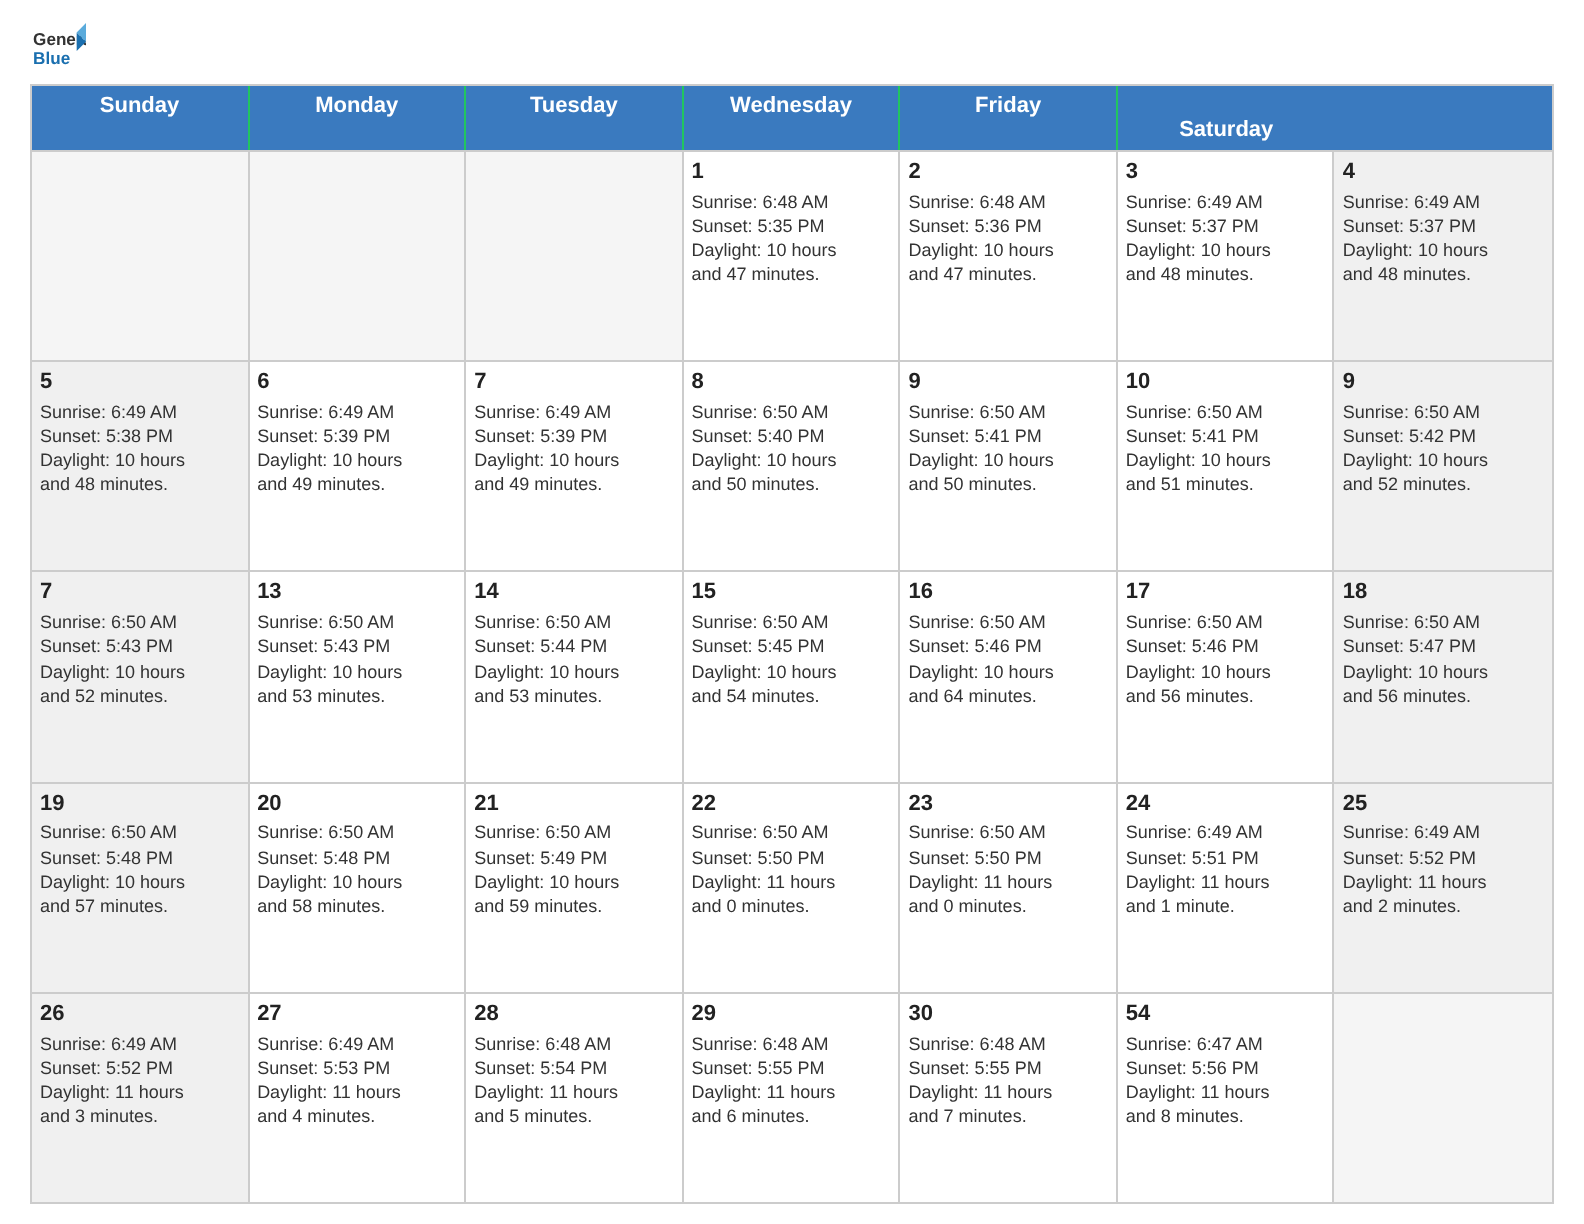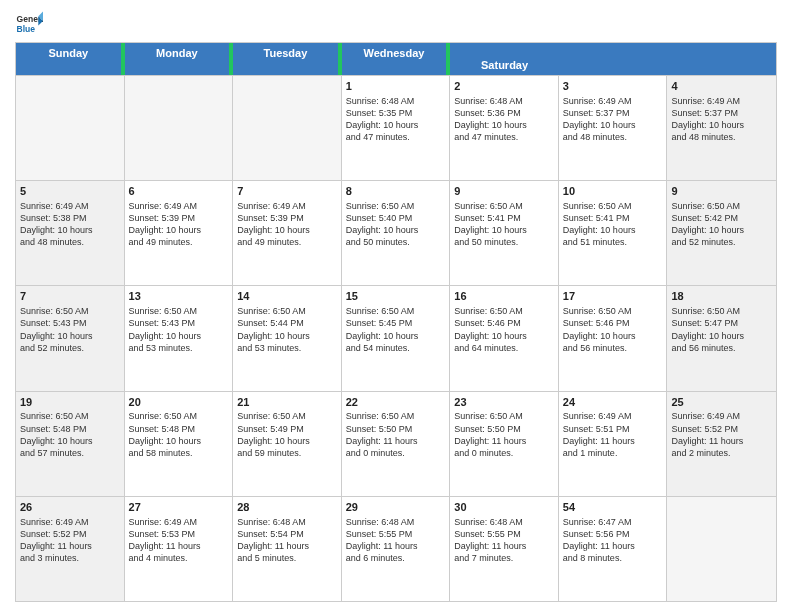--- a/index.html
+++ b/index.html
@@ -63,21 +63,21 @@
       display: grid;
       grid-template-columns: repeat(7, 1fr);
       background: #3a7abf;
     }
     .cal-header-cell {
       color: #fff;
       font-size: 11px;
       font-weight: bold;
       text-align: center;
       padding: 4px 2px;
-      border-right: 4px solid #22c55e;
+      border-right: 1px solid #22c55e;
     }
     .cal-header-cell:last-child { border-right: none; margin-top: 12px; }
     .cal-body {
       flex: 1;
       display: flex;
       flex-direction: column;
     }
     .cal-row {
       display: grid;
       grid-template-columns: repeat(7, 1fr);
@@ -131,20 +131,21 @@
       <div class="subtitle"></div>
     </div>
   </div>
 
   <div class="calendar">
     <div class="cal-header">
     <div class="cal-header-cell">Sunday</div>
         <div class="cal-header-cell">Monday</div>
         <div class="cal-header-cell">Tuesday</div>
         <div class="cal-header-cell">Wednesday</div>
+        <div class="cal-header-cell">Friday</div>
         <div class="cal-header-cell">Saturday</div>
       </div>
     <div class="cal-body">
     <div class="cal-row">
           <div class="cal-cell empty"></div>
           <div class="cal-cell empty"></div>
           <div class="cal-cell empty"></div>
           <div class="cal-cell">
             <span class="day-num">1</span>
             <div class="cell-text">Sunrise: 6:48 AM</div>

